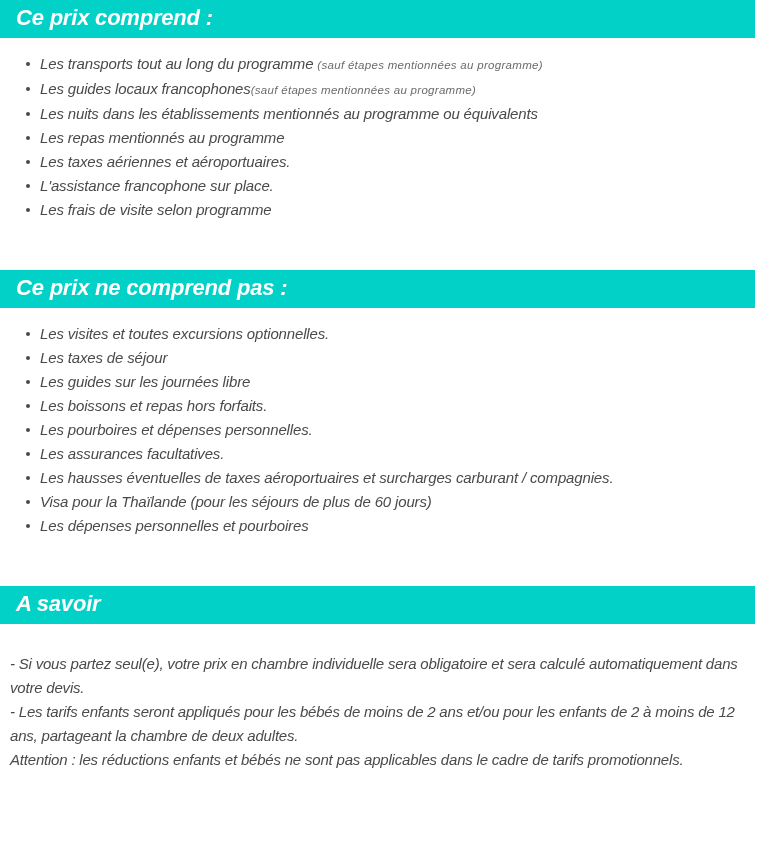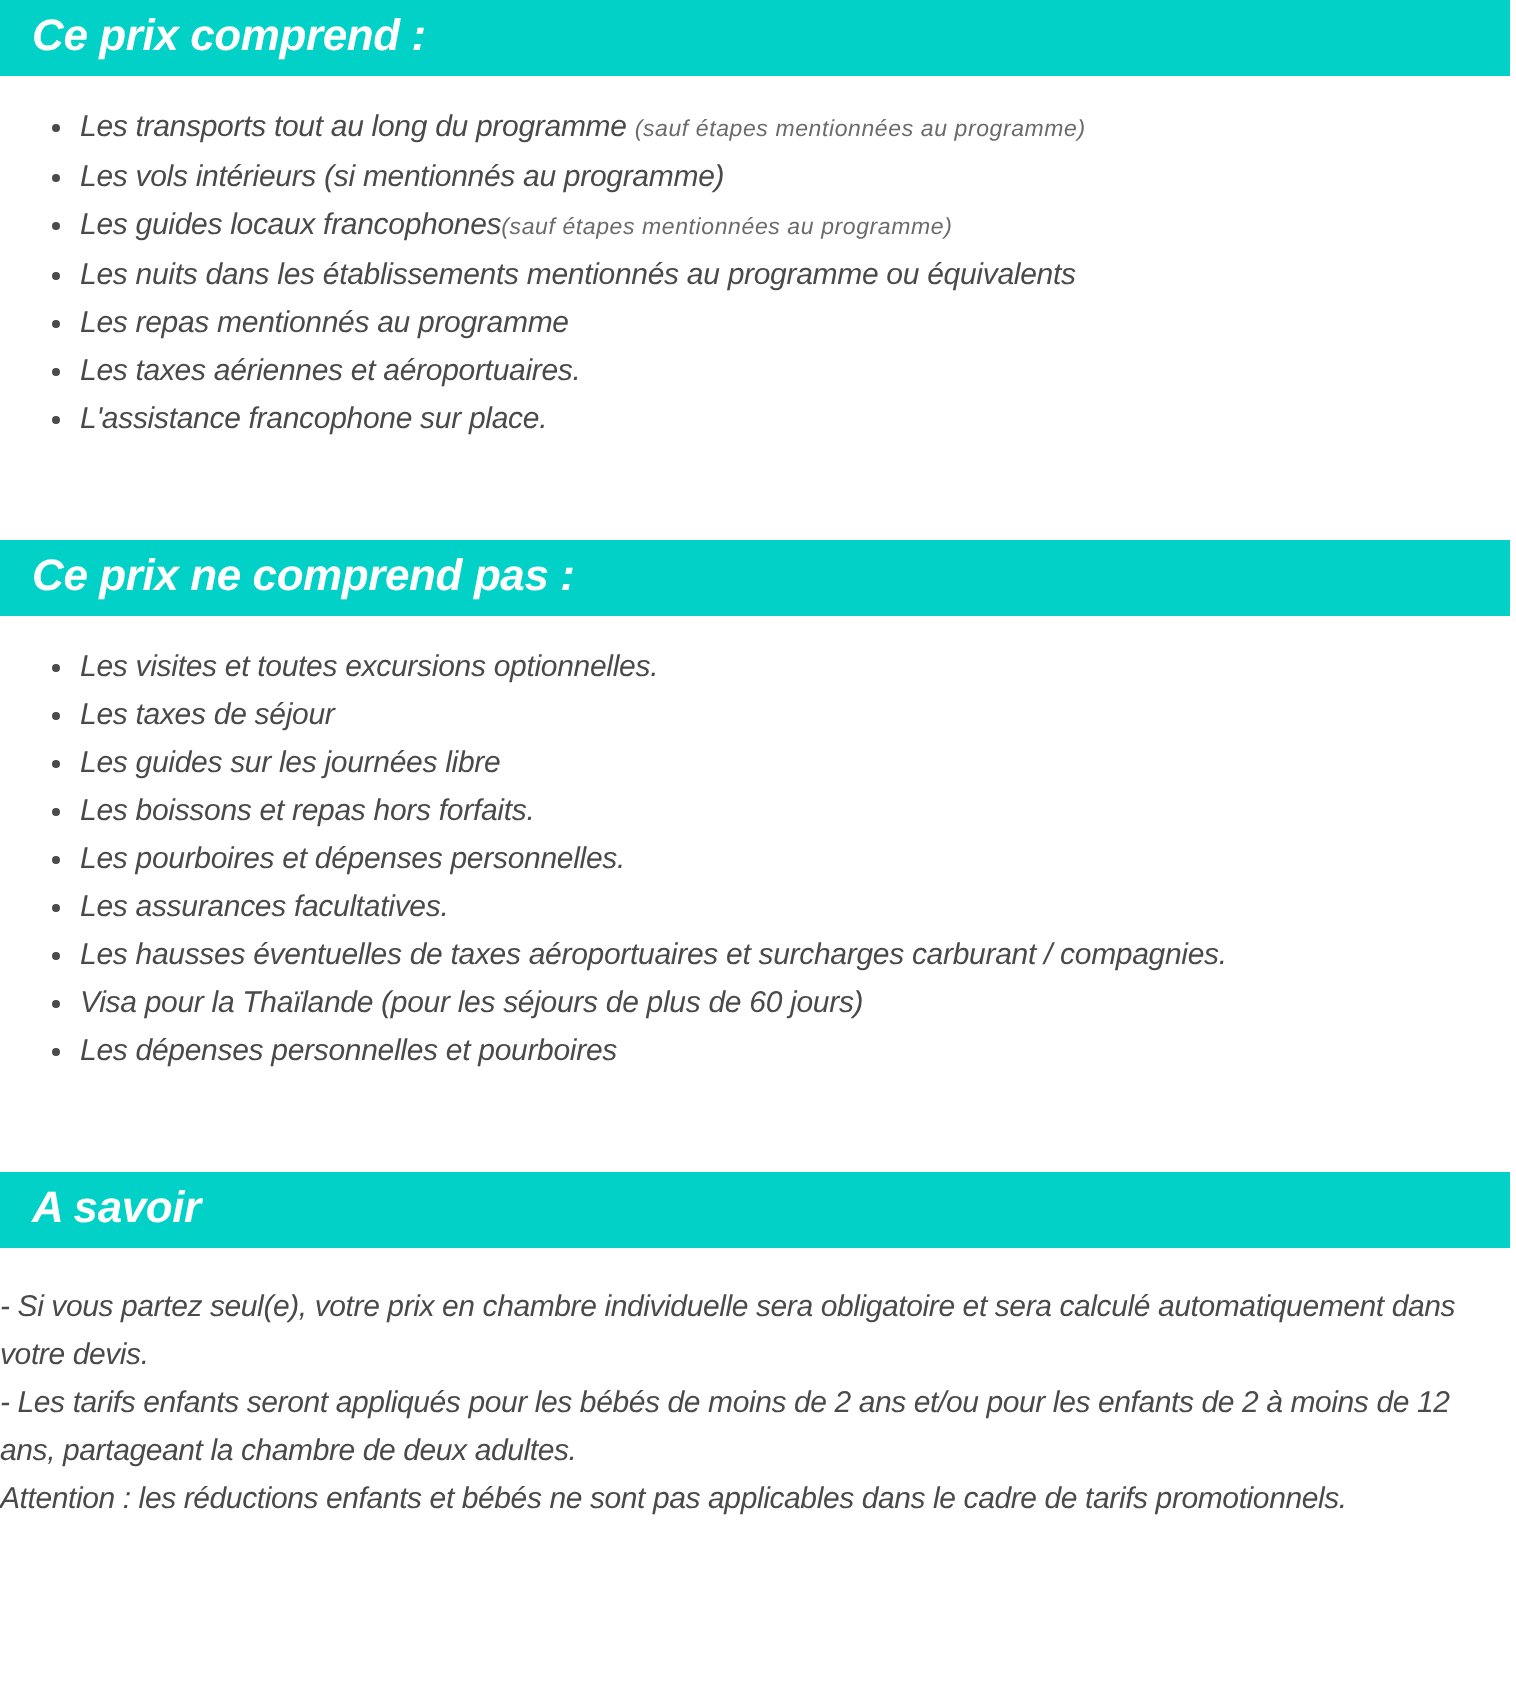--- a/index.html
+++ b/index.html
@@ -76,21 +76,21 @@
 
   
   .gap-after-list-1 { height: 48px; }
   .gap-after-list-2 { height: 48px; }
   .gap-before-list { height: 14px; }
   .gap-after-bar { height: 18px; }
 
   
   .notes {
     padding: 0;
-    margin: 0;
+    margin: 10px;
   }
   .notes p {
     margin: 0;
     font-style: italic;
     font-size: 15px;
     line-height: 24px;
     color: #4a4a4a;
     letter-spacing: -0.2px;
     padding-right: 10px;
   }
@@ -101,26 +101,26 @@
 <div class="page">
 
   <div class="section-bar">
     <span class="bar-title">Ce prix comprend :</span>
   </div>
 
   <div class="gap-before-list"></div>
 
   <ul class="feature-list" id="list-included">
       <li><span class="li-main">Les transports tout au long du programme </span><span class="li-note">(sauf étapes mentionnées au programme)</span></li>
-      <li><span class="li-main">Les vols intérieurs (si mentionnés au programme)</span></li>
       <li><span class="li-main">Les guides locaux francophones</span><span class="li-note">(sauf étapes mentionnées au programme)</span></li>
       <li><span class="li-main">Les nuits dans les établissements mentionnés au programme ou équivalents</span></li>
       <li><span class="li-main">Les repas mentionnés au programme</span></li>
       <li><span class="li-main">Les taxes aériennes et aéroportuaires.</span></li>
       <li><span class="li-main">L'assistance francophone sur place.</span></li>
+      <li><span class="li-main">Les frais de visite selon programme</span></li>
     </ul>
 
   <div class="gap-after-list-1"></div>
 
   <div class="section-bar">
     <span class="bar-title">Ce prix ne comprend pas :</span>
   </div>
 
   <div class="gap-before-list"></div>
 

